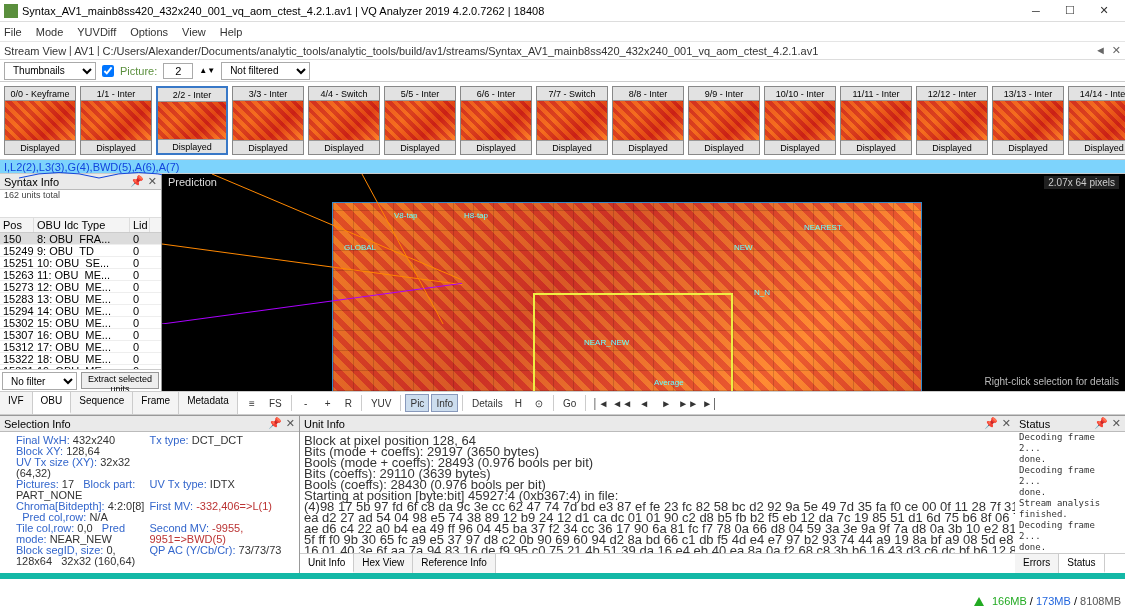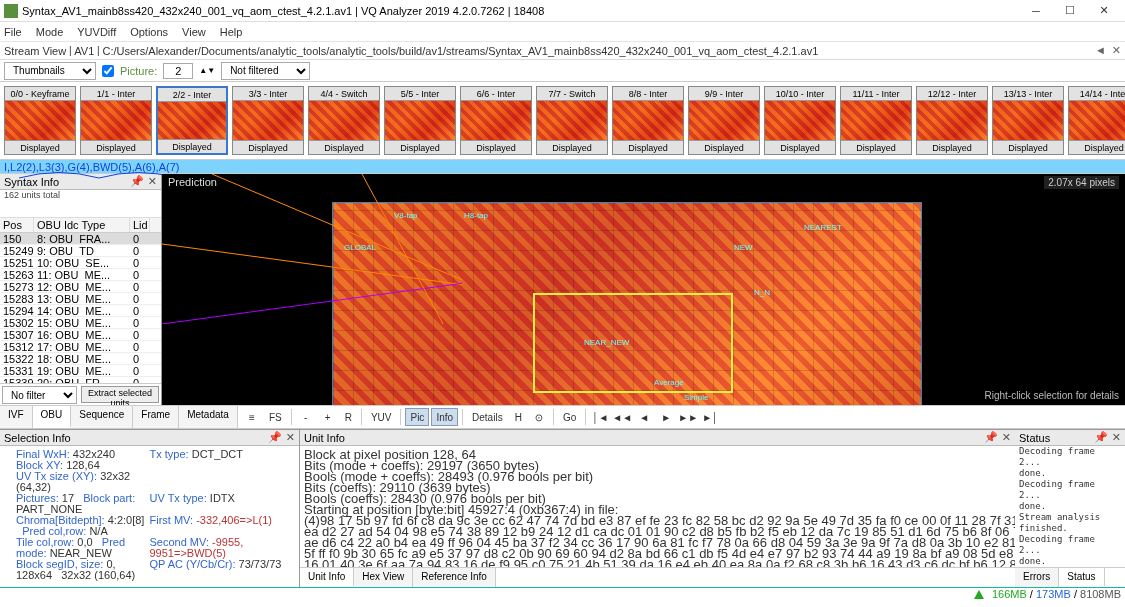--- a/index.html
+++ b/index.html
@@ -65,21 +65,21 @@
 .sel-body{flex:1;padding:3px 16px;font-family:Consolas,monospace;font-size:9px;line-height:11px;color:#333;overflow:hidden}
 .sel-body .k{color:#b33}
 .sel-body .l{color:#36c}
 .sel-body .row{display:flex}
 .sel-body .col{width:50%}
 .unit-info{flex:1;background:#fff;display:flex;flex-direction:column;min-width:0}
 .hex{flex:1;font-family:Liberation Sans, sans-serif;font-size:13px;line-height:11px;color:#333;padding:3px 4px;overflow:hidden;white-space:pre}
 .sub-tabs{height:20px;display:flex;border-top:1px solid #ccc}
 .status{width:110px;background:#fff;display:flex;flex-direction:column}
 .status-body{flex:1;font-family:Consolas,monospace;font-size:9px;line-height:11px;padding:0 4px;color:#333;overflow:hidden}
-.footer{height:20px;background:#fff;border-top:1px solid #14b8a6;display:flex;align-items:flex-start;padding:0 4px;font-size:10px}
+.footer{height:34px;background:#fff;border-top:6px solid #14b8a6;display:flex;align-items:flex-end;padding:0 4px;font-size:10px}
 .footer .right{margin-left:auto;display:flex;gap:8px;align-items:center}
 .tri{width:0;height:0;border-left:5px solid transparent;border-right:5px solid transparent;border-bottom:9px solid #2a2}
 .mem .g{color:#2a2}.mem .b{color:#26d}.mem .d{color:#555}
 </style>
 </head>
 <body>
 
 <div class="titlebar">
   <div class="ico"></div>
   <span>Syntax_AV1_mainb8ss420_432x240_001_vq_aom_ctest_4.2.1.av1 | VQ Analyzer 2019 4.2.0.7262 | 18408</span>

